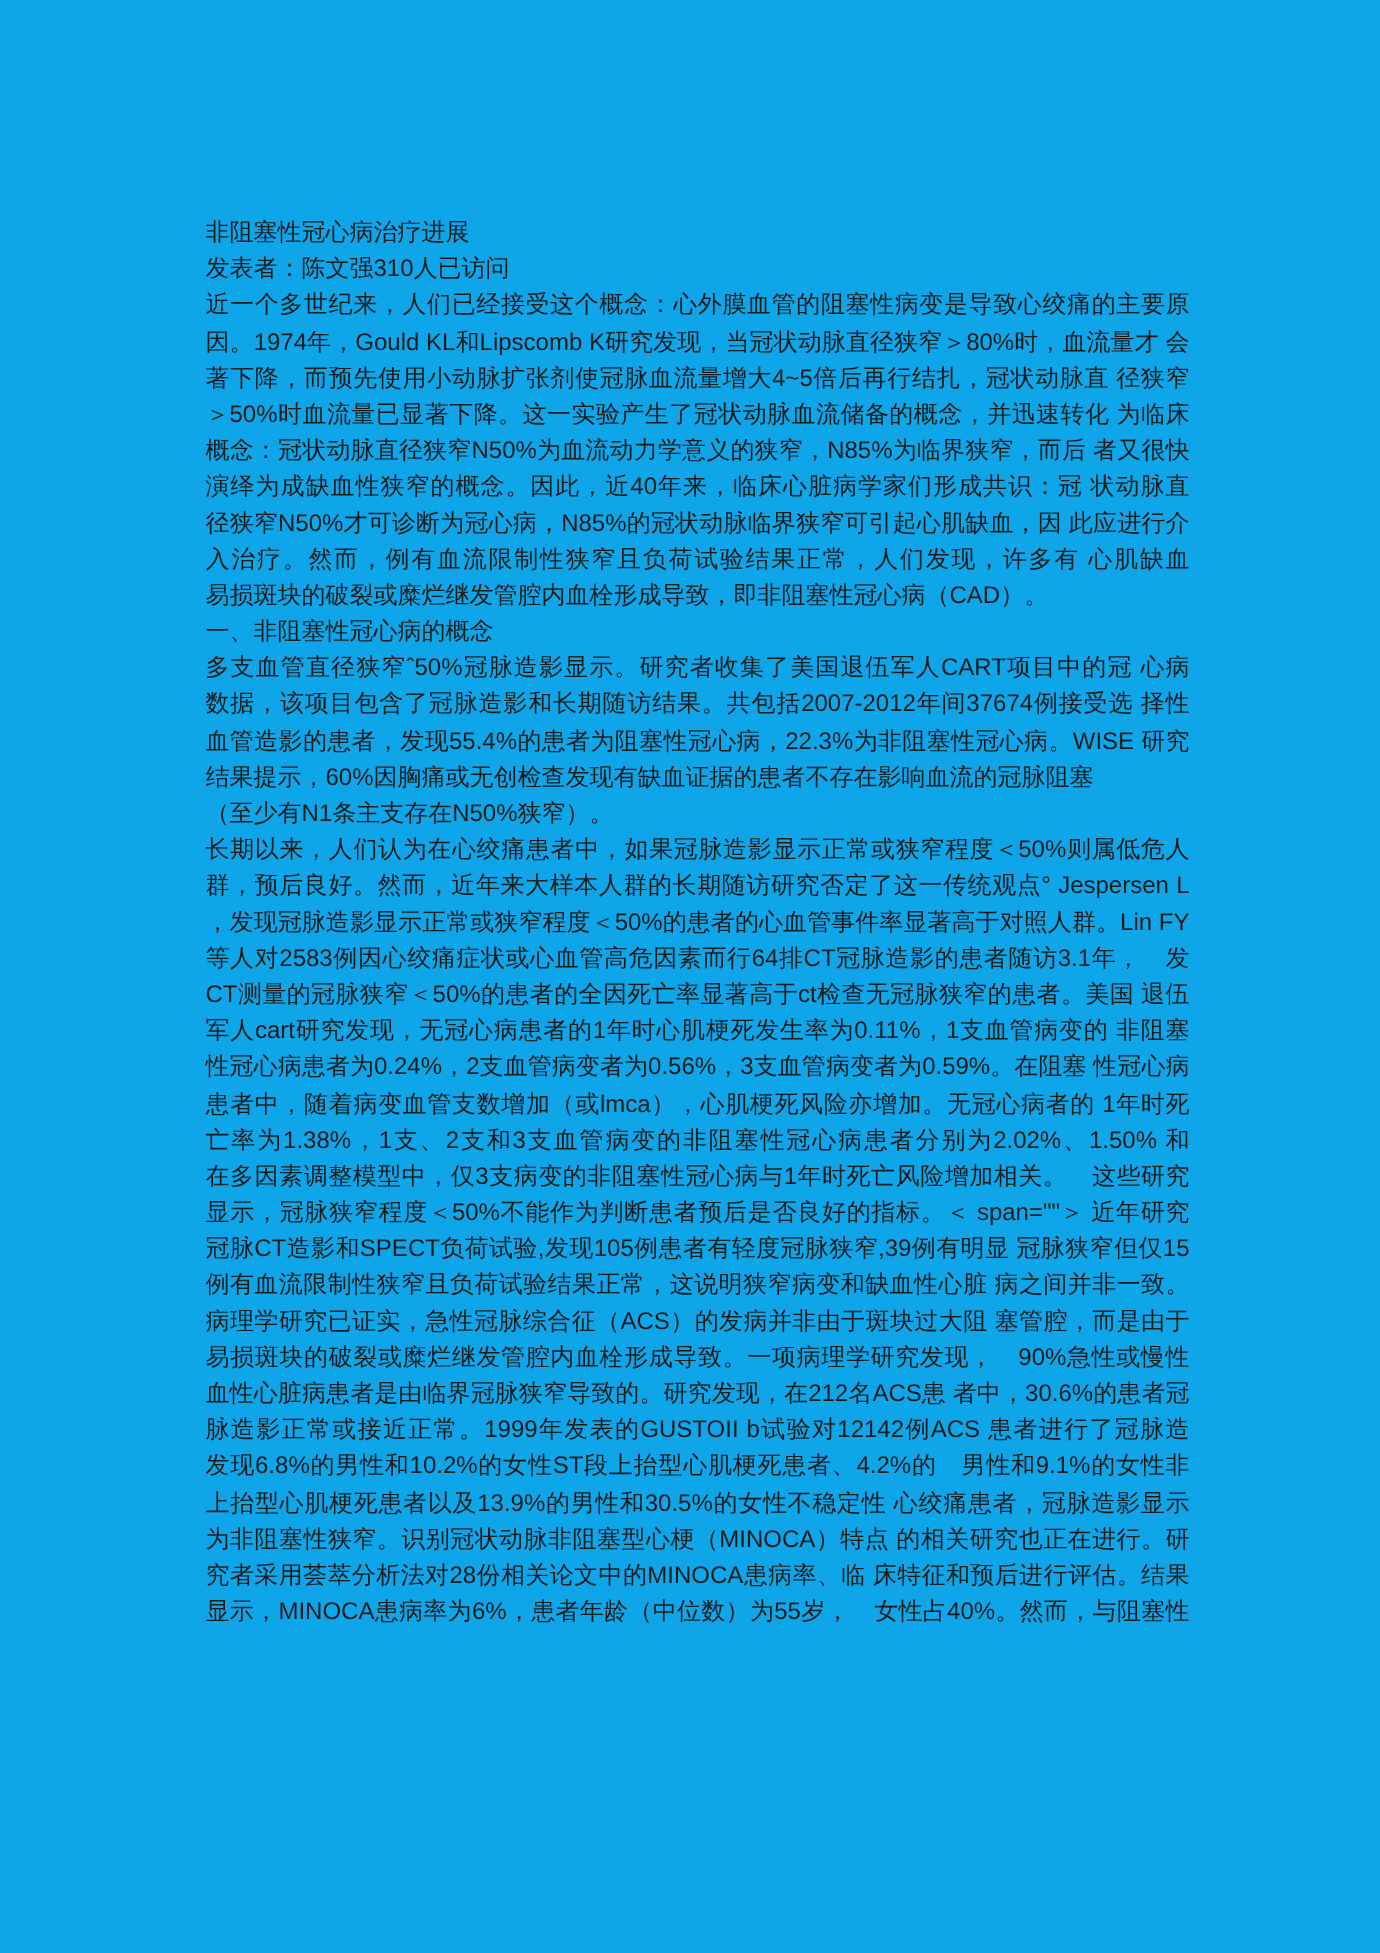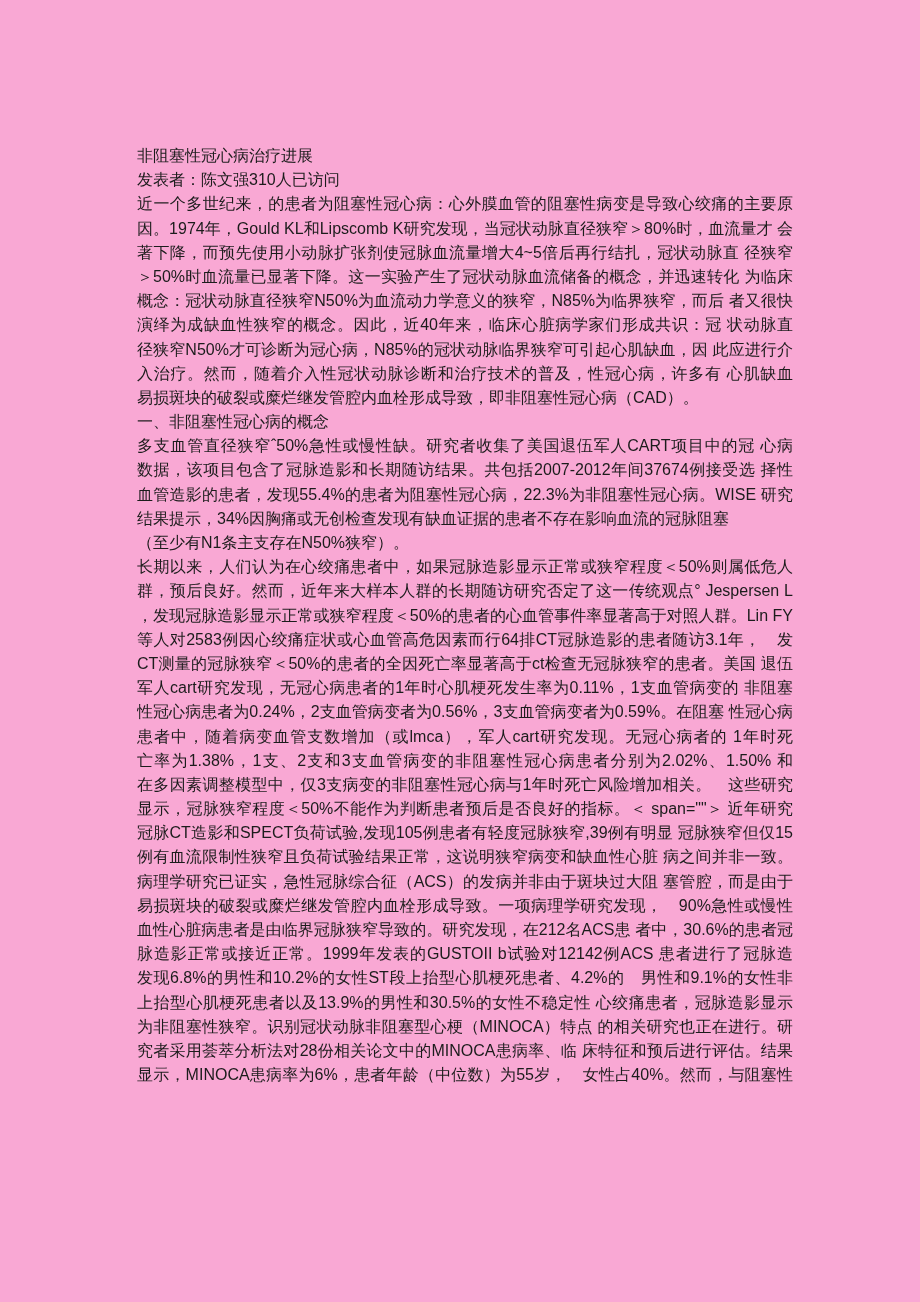--- a/index.html
+++ b/index.html
@@ -4,21 +4,21 @@
 <style>
   html, body {
     margin: 0;
     padding: 0;
     background: #ffffff;
   }
   .page {
     position: relative;
     width: 920px;
     height: 1302px;
-    background: #f9a8d4;
+    background: #0ea5e9;
     overflow: hidden;
   }
   .doc {
     position: absolute;
     left: 137px;
     top: 144px;
     width: 656px;
     font-family: "Liberation Sans", "DejaVu Sans", sans-serif;
     font-size: 16px;
     line-height: 24.2px;
@@ -35,43 +35,43 @@
     text-align-last: justify;
   }
 </style>
 </head>
 <body>
 
 <div class="page">
   <div class="doc">
       <div class="doc-line">非阻塞性冠心病治疗进展</div>
       <div class="doc-line">发表者：陈文强310人已访问</div>
-      <div class="doc-line justify">近一个多世纪来，的患者为阻塞性冠心病：心外膜血管的阻塞性病变是导致心绞痛的主要原</div>
+      <div class="doc-line justify">近一个多世纪来，人们已经接受这个概念：心外膜血管的阻塞性病变是导致心绞痛的主要原</div>
       <div class="doc-line justify">因。1974年，Gould KL和Lipscomb K研究发现，当冠状动脉直径狭窄＞80%时，血流量才 会显</div>
       <div class="doc-line justify">著下降，而预先使用小动脉扩张剂使冠脉血流量增大4~5倍后再行结扎，冠状动脉直 径狭窄</div>
       <div class="doc-line justify">＞50%时血流量已显著下降。这一实验产生了冠状动脉血流储备的概念，并迅速转化 为临床</div>
       <div class="doc-line justify">概念：冠状动脉直径狭窄N50%为血流动力学意义的狭窄，N85%为临界狭窄，而后 者又很快</div>
       <div class="doc-line justify">演绎为成缺血性狭窄的概念。因此，近40年来，临床心脏病学家们形成共识：冠 状动脉直</div>
       <div class="doc-line justify">径狭窄N50%才可诊断为冠心病，N85%的冠状动脉临界狭窄可引起心肌缺血，因 此应进行介</div>
-      <div class="doc-line justify">入治疗。然而，随着介入性冠状动脉诊断和治疗技术的普及，性冠心病，许多有 心肌缺血</div>
+      <div class="doc-line justify">入治疗。然而，例有血流限制性狭窄且负荷试验结果正常，人们发现，许多有 心肌缺血</div>
       <div class="doc-line">易损斑块的破裂或糜烂继发管腔内血栓形成导致，即非阻塞性冠心病（CAD）。</div>
       <div class="doc-line">一、非阻塞性冠心病的概念</div>
-      <div class="doc-line justify">多支血管直径狭窄ˆ50%急性或慢性缺。研究者收集了美国退伍军人CART项目中的冠 心病</div>
+      <div class="doc-line justify">多支血管直径狭窄ˆ50%冠脉造影显示。研究者收集了美国退伍军人CART项目中的冠 心病</div>
       <div class="doc-line justify">数据，该项目包含了冠脉造影和长期随访结果。共包括2007-2012年间37674例接受选 择性</div>
       <div class="doc-line justify">血管造影的患者，发现55.4%的患者为阻塞性冠心病，22.3%为非阻塞性冠心病。WISE 研究</div>
-      <div class="doc-line">结果提示，34%因胸痛或无创检查发现有缺血证据的患者不存在影响血流的冠脉阻塞</div>
+      <div class="doc-line">结果提示，60%因胸痛或无创检查发现有缺血证据的患者不存在影响血流的冠脉阻塞</div>
       <div class="doc-line">（至少有N1条主支存在N50%狭窄）。</div>
       <div class="doc-line justify">长期以来，人们认为在心绞痛患者中，如果冠脉造影显示正常或狭窄程度＜50%则属低危人</div>
       <div class="doc-line justify">群，预后良好。然而，近年来大样本人群的长期随访研究否定了这一传统观点° Jespersen L</div>
       <div class="doc-line justify">，发现冠脉造影显示正常或狭窄程度＜50%的患者的心血管事件率显著高于对照人群。Lin FY</div>
       <div class="doc-line justify">等人对2583例因心绞痛症状或心血管高危因素而行64排CT冠脉造影的患者随访3.1年，　发现</div>
       <div class="doc-line justify">CT测量的冠脉狭窄＜50%的患者的全因死亡率显著高于ct检查无冠脉狭窄的患者。美国 退伍</div>
       <div class="doc-line justify">军人cart研究发现，无冠心病患者的1年时心肌梗死发生率为0.11%，1支血管病变的 非阻塞</div>
       <div class="doc-line justify">性冠心病患者为0.24%，2支血管病变者为0.56%，3支血管病变者为0.59%。在阻塞 性冠心病</div>
-      <div class="doc-line justify">患者中，随着病变血管支数增加（或lmca），军人cart研究发现。无冠心病者的 1年时死</div>
+      <div class="doc-line justify">患者中，随着病变血管支数增加（或lmca），心肌梗死风险亦增加。无冠心病者的 1年时死</div>
       <div class="doc-line justify">亡率为1.38%，1支、2支和3支血管病变的非阻塞性冠心病患者分别为2.02%、1.50% 和2.72%。</div>
       <div class="doc-line justify">在多因素调整模型中，仅3支病变的非阻塞性冠心病与1年时死亡风险增加相关。　这些研究</div>
       <div class="doc-line justify">显示，冠脉狭窄程度＜50%不能作为判断患者预后是否良好的指标。＜ span=""＞ 近年研究</div>
       <div class="doc-line justify">冠脉CT造影和SPECT负荷试验,发现105例患者有轻度冠脉狭窄,39例有明显 冠脉狭窄但仅15</div>
       <div class="doc-line justify">例有血流限制性狭窄且负荷试验结果正常，这说明狭窄病变和缺血性心脏 病之间并非一致。</div>
       <div class="doc-line justify">病理学研究已证实，急性冠脉综合征（ACS）的发病并非由于斑块过大阻 塞管腔，而是由于</div>
       <div class="doc-line justify">易损斑块的破裂或糜烂继发管腔内血栓形成导致。一项病理学研究发现，　90%急性或慢性缺</div>
       <div class="doc-line justify">血性心脏病患者是由临界冠脉狭窄导致的。研究发现，在212名ACS患 者中，30.6%的患者冠</div>
       <div class="doc-line justify">脉造影正常或接近正常。1999年发表的GUSTOII b试验对12142例ACS 患者进行了冠脉造影，</div>
       <div class="doc-line justify">发现6.8%的男性和10.2%的女性ST段上抬型心肌梗死患者、4.2%的　男性和9.1%的女性非ST段</div>

